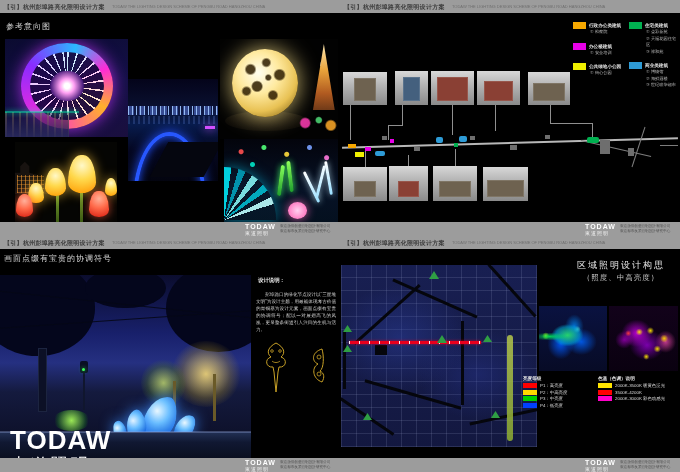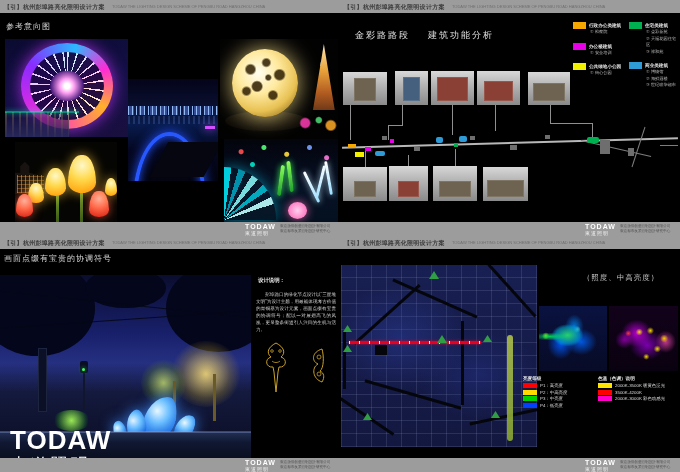--- a/index.html
+++ b/index.html
@@ -274,23 +274,20 @@
       </div>
     </div>
   </div>
 
   <div class="slide s2">
     <div class="sbar top">
       <span class="h-cn">【引】杭州彭埠路亮化照明设计方案</span>
       <span class="h-en">TODAW THE LIGHTING DESIGN SCHEME OF PENGBU ROAD HANGZHOU CHINA</span>
     </div>
     <div class="content">
-      <div class="fn-title">
-        <span>金彩路路段</span><span class="gap"></span><span>建筑功能分析</span>
-      </div>
 
       <div class="legend c1">
         <div class="lg-entry">
           <div class="lg-head">
               <div class="lg-sw" style="background: rgb(247, 168, 0);"></div>
           <div class="lg-lab">行政办公类建筑</div>
             </div>
           <div class="lg-items">
               <div>① 检察院</div>
             </div>
@@ -505,20 +502,21 @@
         <div class="tri" style="left:88px;top:6px;width:10px;height:8px;"></div>
         <div class="tri" style="left:2px;top:60px;width:9px;height:7px;"></div>
         <div class="tri" style="left:2px;top:80px;width:9px;height:7px;"></div>
         <div class="tri" style="left:96px;top:70px;width:10px;height:8px;"></div>
         <div class="tri" style="left:142px;top:70px;width:9px;height:7px;"></div>
         <div class="tri" style="left:22px;top:148px;width:9px;height:7px;"></div>
         <div class="tri" style="left:150px;top:146px;width:9px;height:7px;"></div>
         <div class="park"></div>
       </div>
 
+      <div class="an-title an-t1">区域照明设计构思</div>
       <div class="an-title an-t2">（照度、中高亮度）</div>
 
       <div class="hm hmL"></div>
       <div class="hm hmR"></div>
 
       <div class="an-lg lgL">
         <div class="t">亮度等级</div>
         <div class="an-row">
             <div class="an-sw" style="background: rgb(255, 0, 0);"></div>
             <span>P1：高亮度</span>

